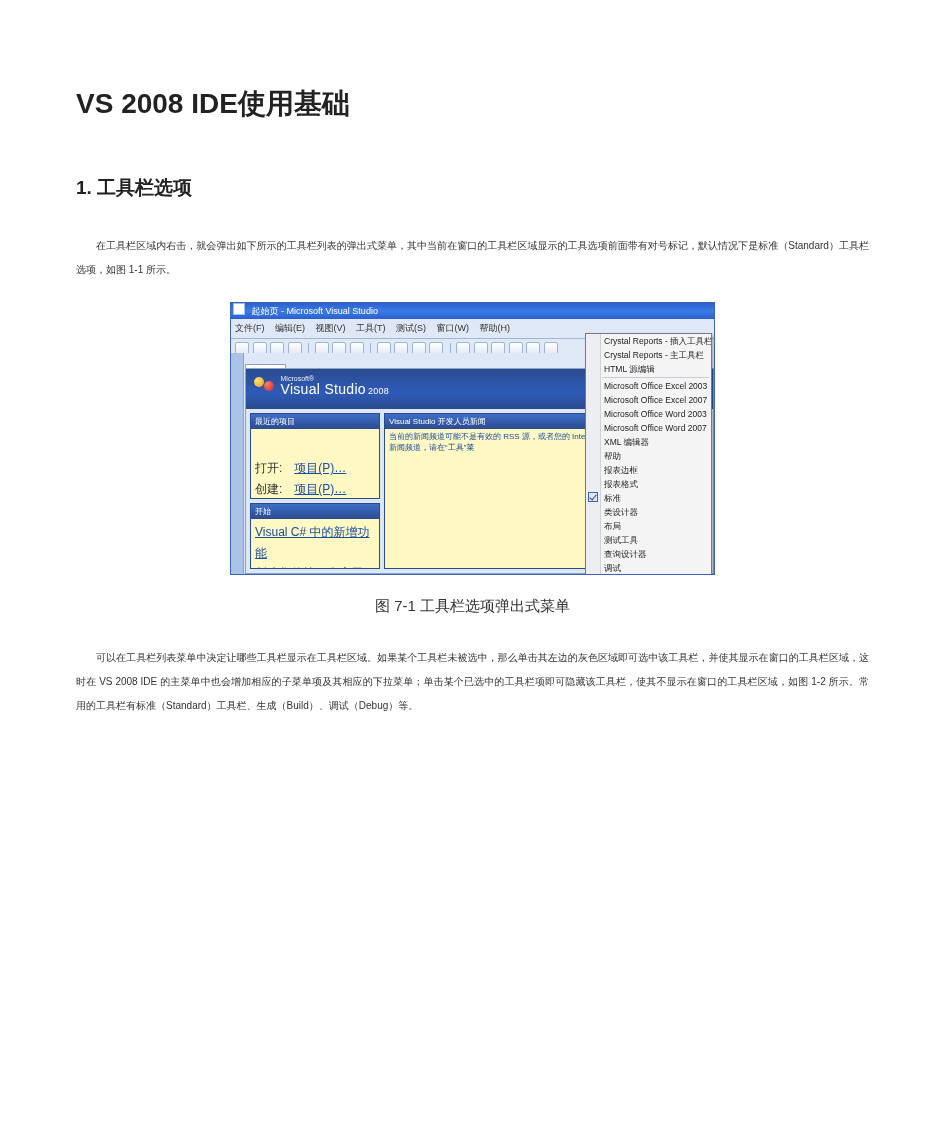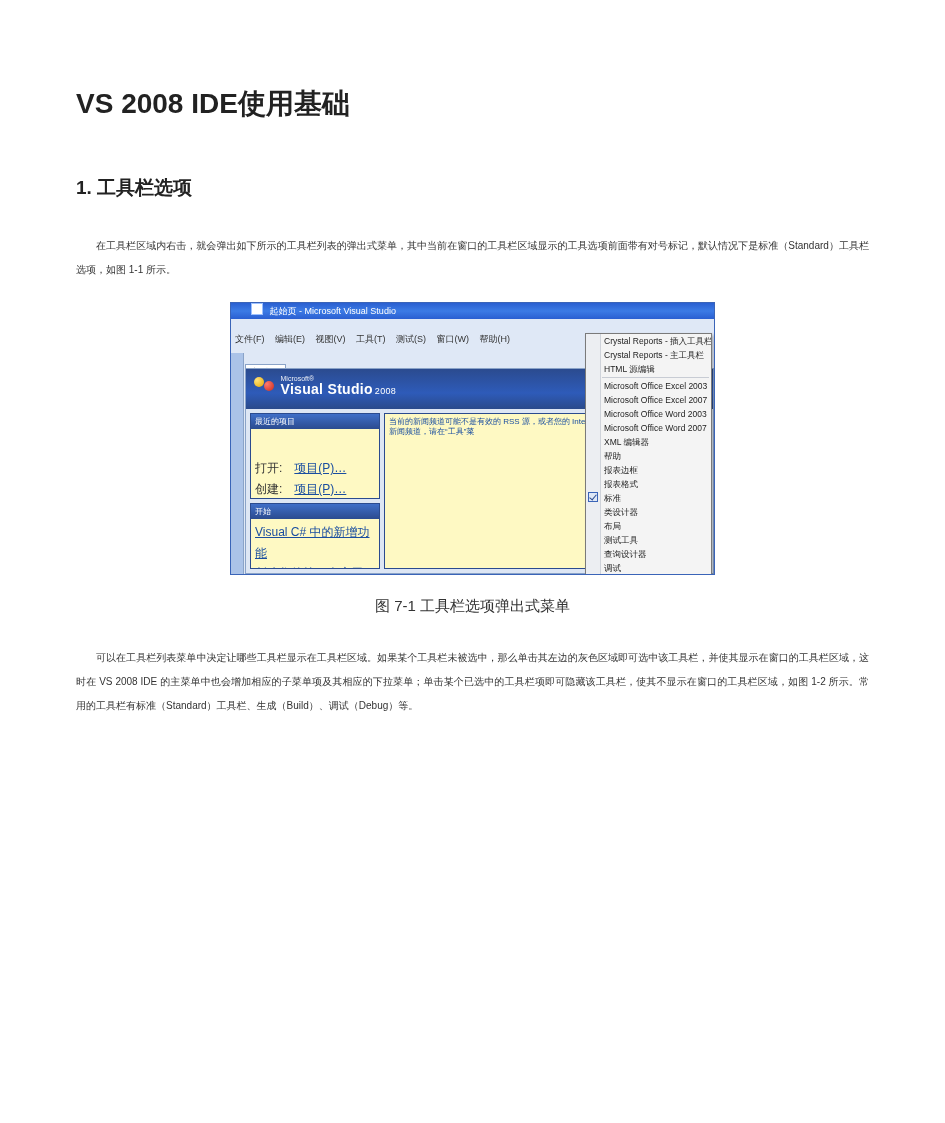--- a/index.html
+++ b/index.html
@@ -60,36 +60,36 @@
     color: #000;
     vertical-align: top;
     position: relative;
     overflow: hidden;
   }
   .vs-titlebar {
     background: linear-gradient(#2a5fd1, #3c7be5 50%, #2a5fd1);
     color: #fff;
     height: 16px;
     line-height: 16px;
-    padding-left: 20px;
+    padding-left: 2px;
     font-size: 9px;
     overflow: hidden;
     white-space: nowrap;
   }
   .vs-titlebar .tb-icon {
     display: inline-block;
     width: 10px; height: 10px;
     background: #fff;
     border: 1px solid #9cc0ff;
     margin-right: 4px;
     vertical-align: -1px;
   }
   .vs-menubar {
     background: #dfe8f6;
-    padding: 13px 4px;
+    padding: 2px 4px;
     font-size: 9px;
     border-bottom: 1px solid #a0b5d4;
     white-space: nowrap;
     overflow: hidden;
   }
   .vs-menubar span { margin-right: 8px; display: inline-block; color: #333; }
   .vs-toolbar {
     background: #dfe8f6;
     padding: 2px 4px;
     border-bottom: 1px solid #a0b5d4;
@@ -173,21 +173,21 @@
     right: 0; top: 6px; width: 10px; height: 10px;
     background: radial-gradient(circle at 30% 30%, #ff7a6e, #c82a1d);
   }
   .vs-logo-text {
     display: inline-block;
     vertical-align: middle;
     line-height: 1;
   }
   .vs-logo-text .ms { font-size: 7px; display: block; opacity: .9; }
   .vs-logo-text .vs { font-size: 14px; font-weight: normal; letter-spacing: .3px; }
-  .vs-logo-text .vs b { font-weight: bold; }
+  .vs-logo-text .vs b { font-weight: normal; }
   .vs-logo-text .yr { font-size: 9px; margin-left: 2px; text-align: center; }
 
   .vs-cols {
     position: absolute;
     top: 40px; left: 0; right: 0; bottom: 0;
     display: flex;
     gap: 4px;
     padding: 4px;
     box-sizing: border-box;
     background: #dde6f4;
@@ -362,20 +362,21 @@
               <div class="vs-panel-bd">
                 <span class="link">Visual C# 中的新增功能</span>
                 <span class="link">创建您的第一个应用程序</span>
                 <span class="link">拓展技巧</span>
                 <span class="link">学习 Visual C#</span>
               </div>
             </div>
           </div>
           <div class="vs-col-right">
             <div class="vs-panel" style="flex:1">
+              <div class="vs-panel-hd">Visual Studio 开发人员新闻</div>
               <div class="vs-panel-bd vs-rss">当前的新闻频道可能不是有效的 RSS 源，或者您的 Internet 连接可能不可用。要更改该新闻频道，请在“工具”菜</div>
             </div>
           </div>
         </div>
       </div>
     </div>
 
     
     <div class="vs-context">
       <div class="ctx-gutter"></div>

